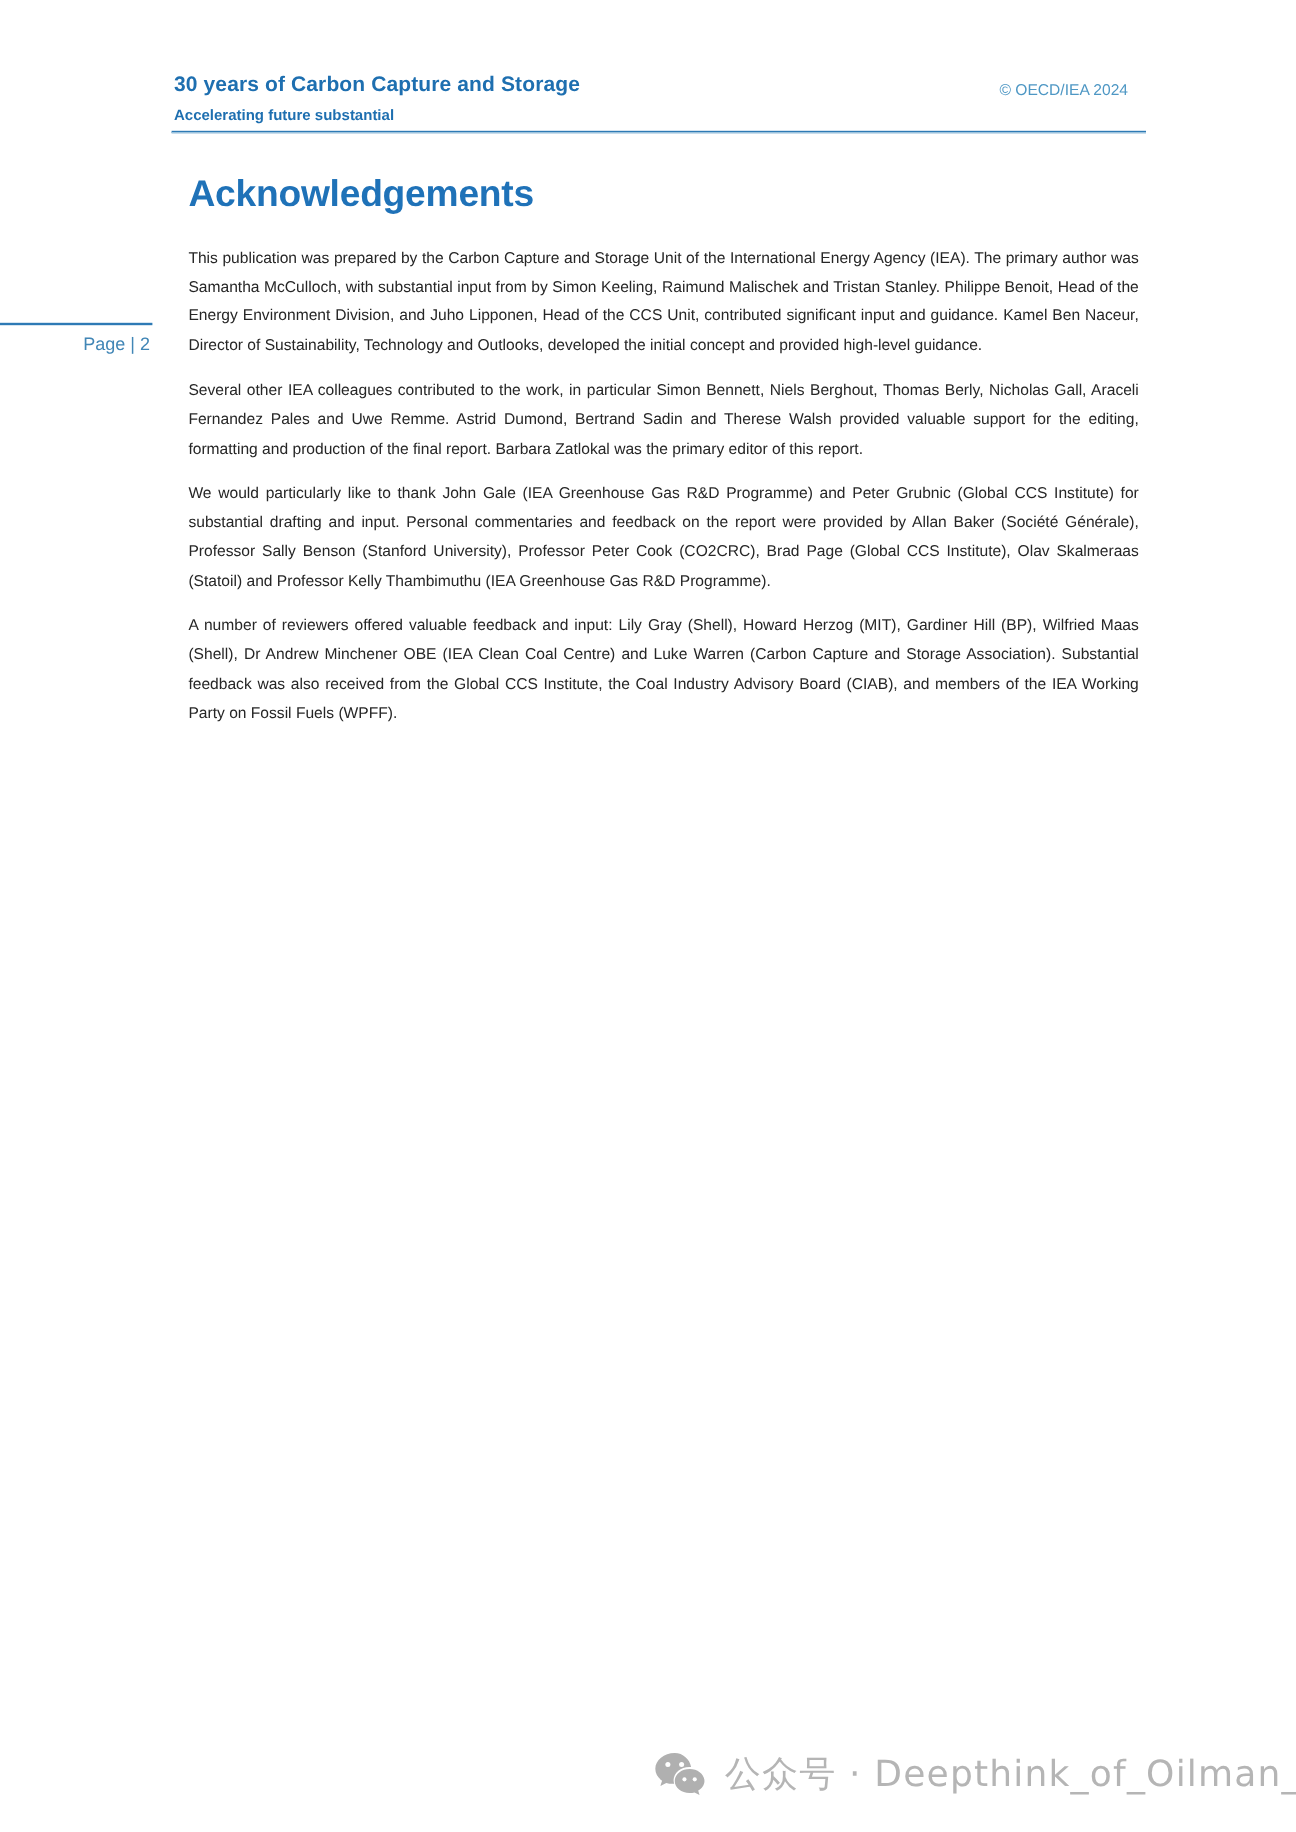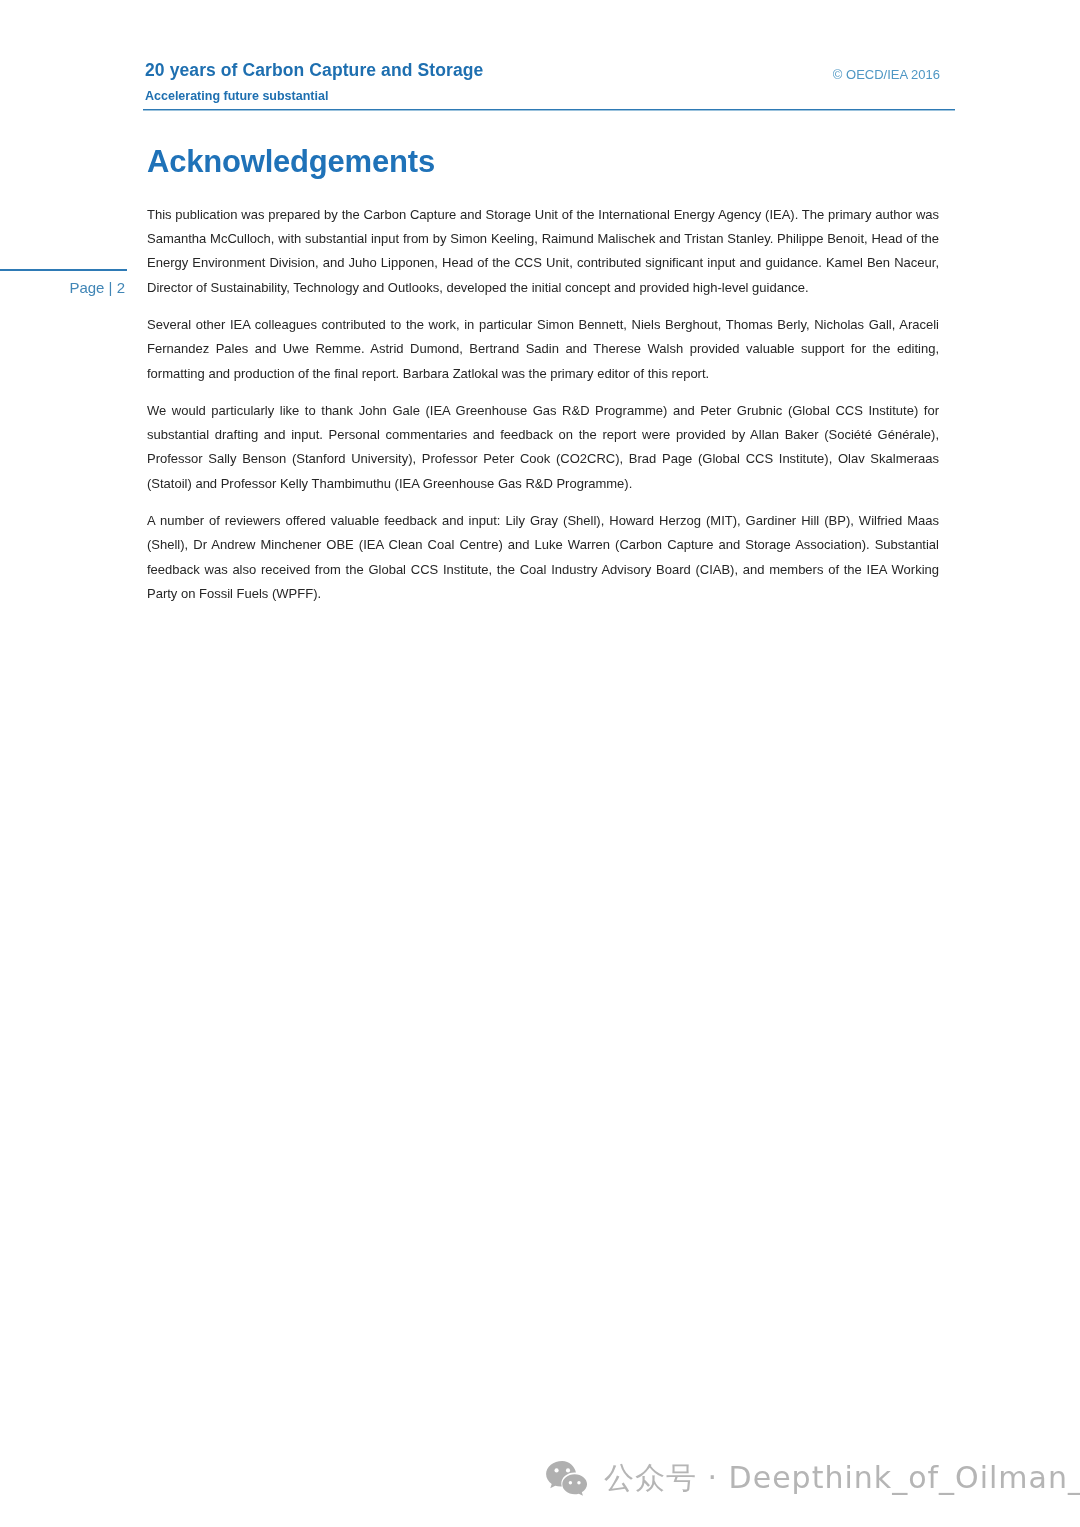--- a/index.html
+++ b/index.html
@@ -68,21 +68,21 @@
     top: 279px;
     width: 125px;
     text-align: right;
     font-size: 15px;
     color: #4186b6;
   }
 
   
   .main {
     position: absolute;
-    left: 147px;
+    left: 157px;
     top: 143px;
     width: 792px;
   }
   .doc-heading {
     font-size: 31px;
     font-weight: bold;
     color: #1f72b8;
     line-height: 1.25;
     margin-bottom: 21px;
     letter-spacing: -0.2px;
@@ -111,23 +111,23 @@
     white-space: nowrap;
     font-family: "DejaVu Sans", "Liberation Sans", sans-serif;
   }
   .wechat-icon { display: block; }
 </style>
 </head>
 <body>
 
 <div class="page">
 
-  <div class="header-title">20 years of Carbon Capture and Storage</div>
+  <div class="header-title">30 years of Carbon Capture and Storage</div>
   <div class="header-subtitle">Accelerating future substantial</div>
-  <div class="header-copyright">© OECD/IEA 2016</div>
+  <div class="header-copyright">© OECD/IEA 2024</div>
   <div class="header-rule"></div>
 
   <div class="pagenum-rule"></div>
   <div class="page-number">Page | 2</div>
 
   <div class="main">
     <div class="doc-heading">Acknowledgements</div>
     <p>This publication was prepared by the Carbon Capture and Storage Unit of the International Energy Agency (IEA). The primary author was Samantha McCulloch, with substantial input from by Simon Keeling, Raimund Malischek and Tristan Stanley. Philippe Benoit, Head of the Energy Environment Division, and Juho Lipponen, Head of the CCS Unit, contributed significant input and guidance. Kamel Ben Naceur, Director of Sustainability, Technology and Outlooks, developed the initial concept and provided high-level guidance.</p>
     <p>Several other IEA colleagues contributed to the work, in particular Simon Bennett, Niels Berghout, Thomas Berly, Nicholas Gall, Araceli Fernandez Pales and Uwe Remme. Astrid Dumond, Bertrand Sadin and Therese Walsh provided valuable support for the editing, formatting and production of the final report. Barbara Zatlokal was the primary editor of this report.</p>
     <p>We would particularly like to thank John Gale (IEA Greenhouse Gas R&amp;D Programme) and Peter Grubnic (Global CCS Institute) for substantial drafting and input. Personal commentaries and feedback on the report were provided by Allan Baker (Société Générale), Professor Sally Benson (Stanford University), Professor Peter Cook (CO2CRC), Brad Page (Global CCS Institute), Olav Skalmeraas (Statoil) and Professor Kelly Thambimuthu (IEA Greenhouse Gas R&amp;D Programme).</p>

